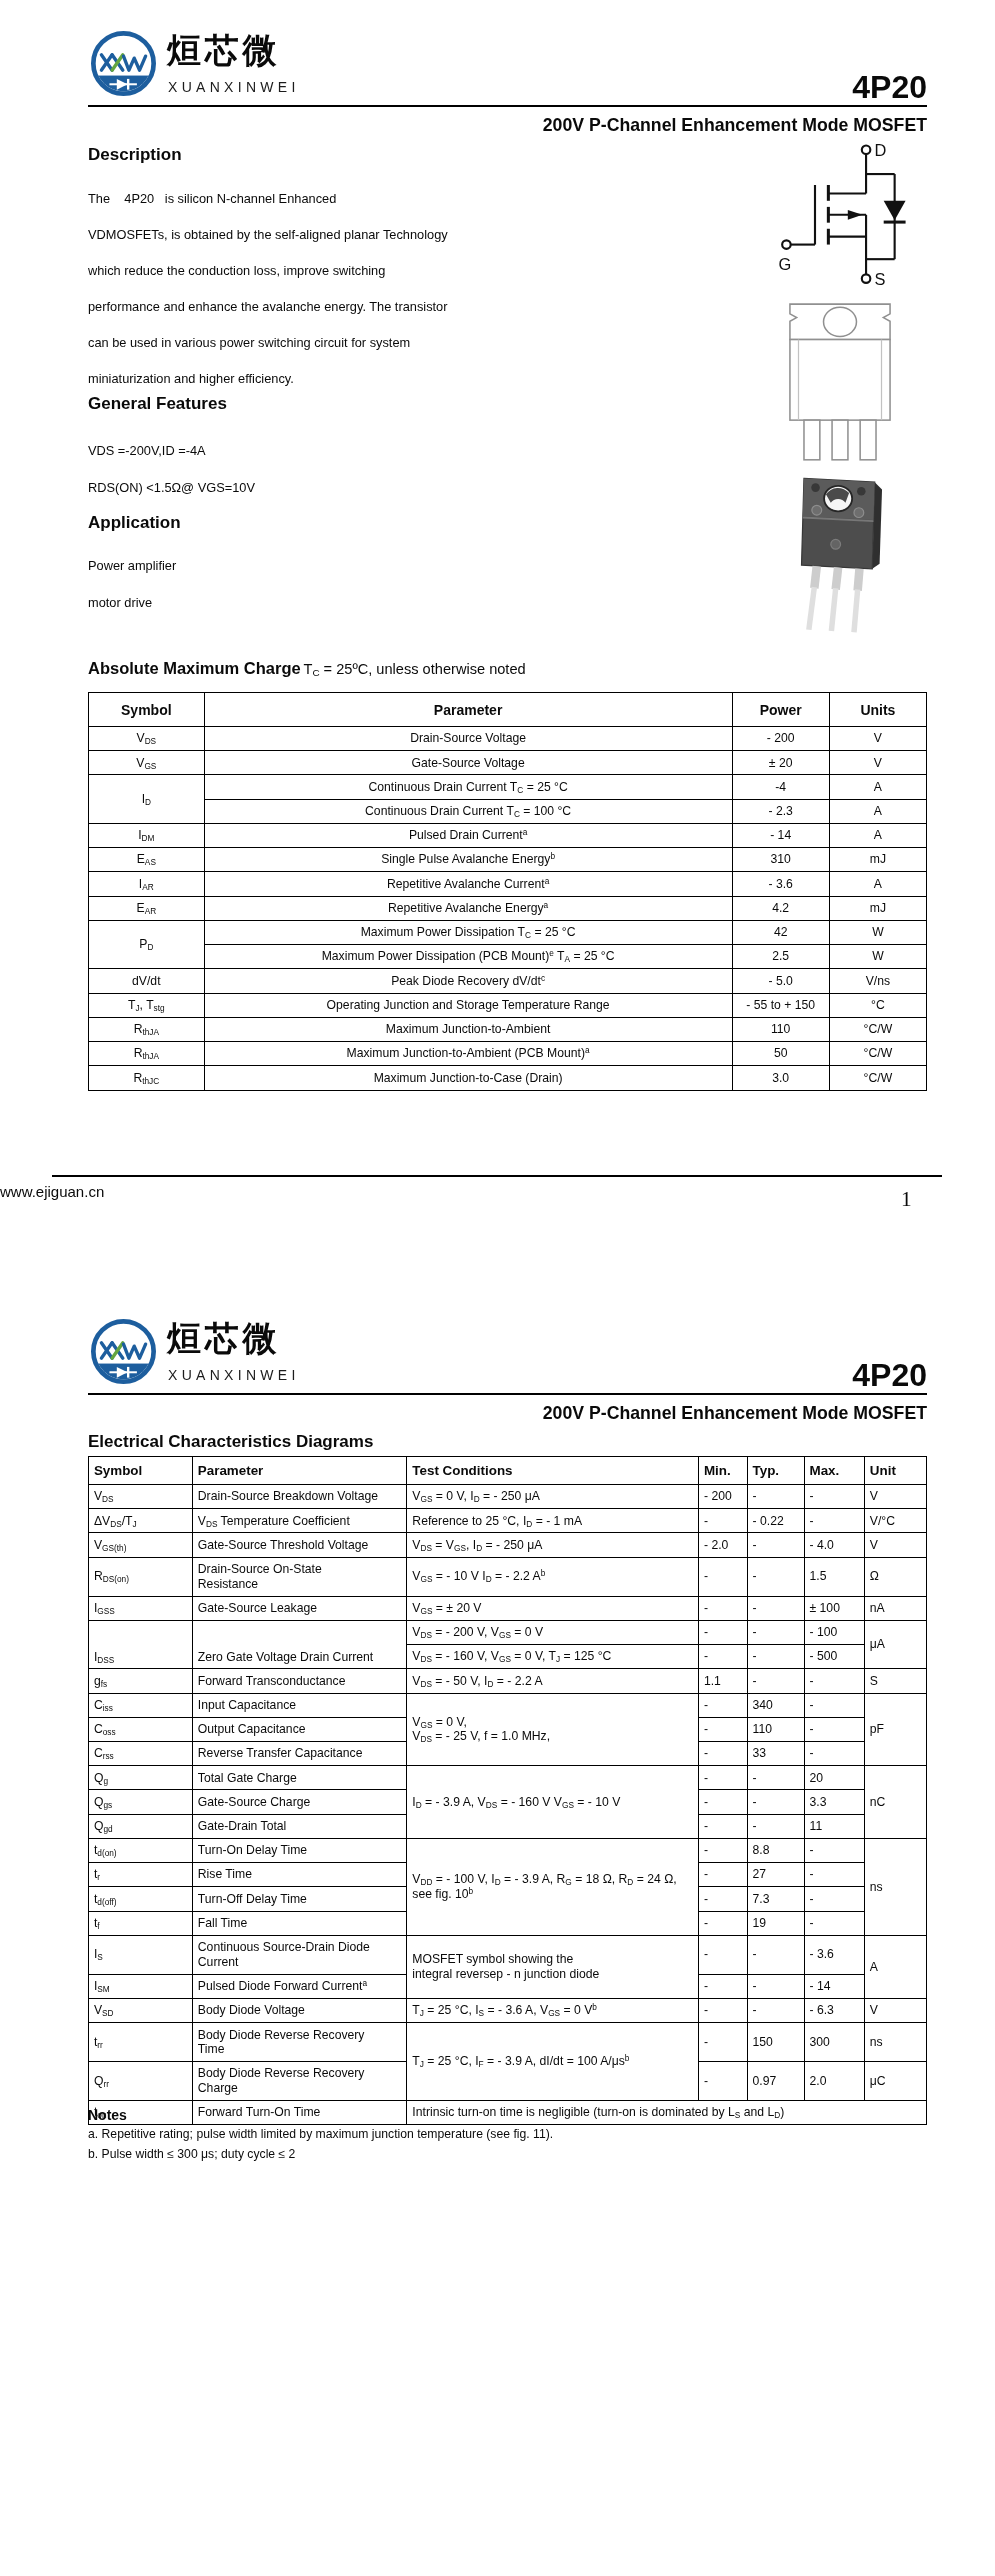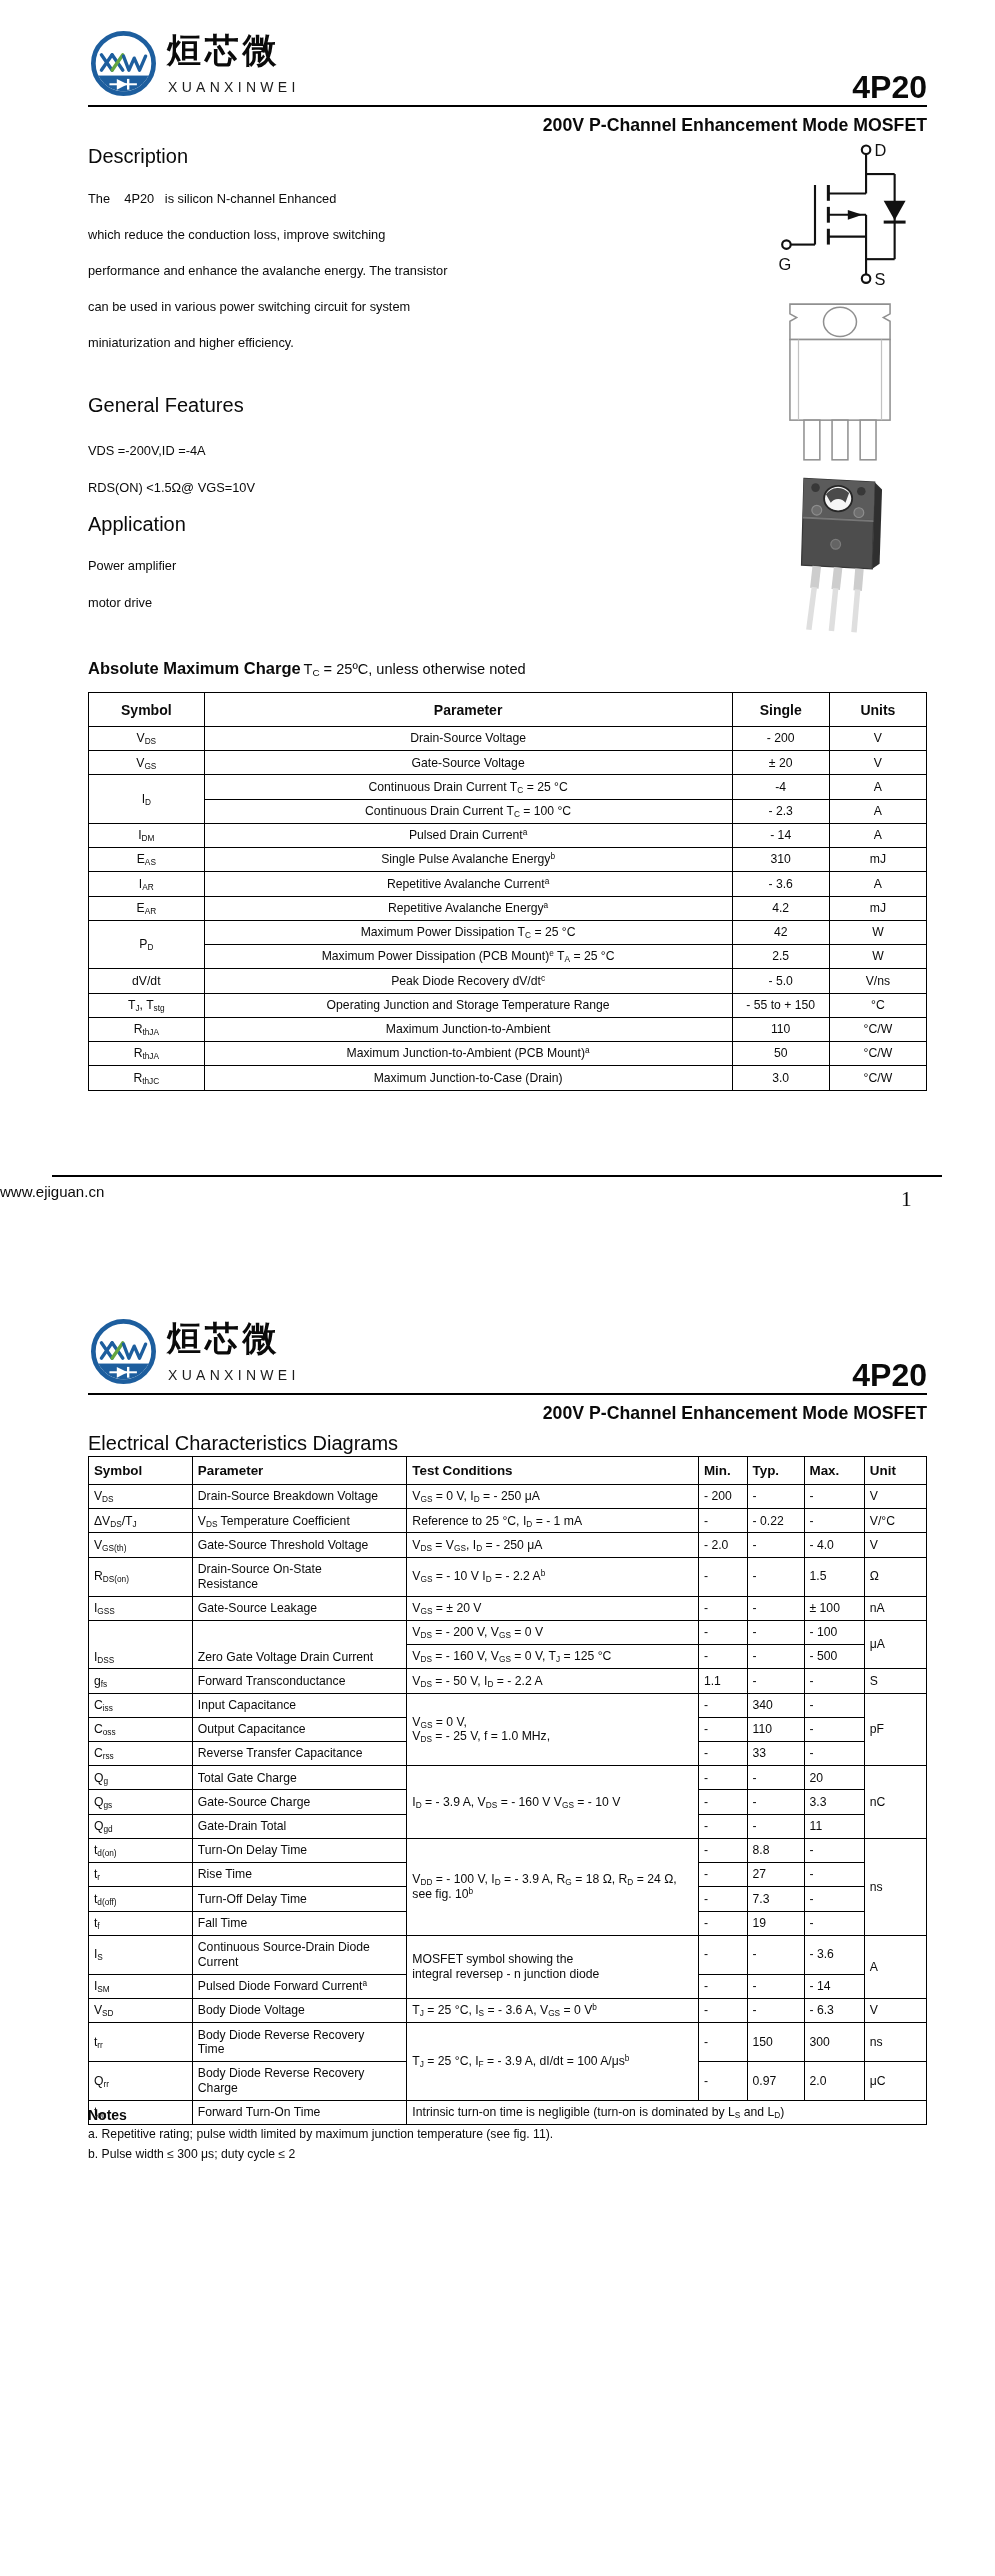--- a/index.html
+++ b/index.html
@@ -14,21 +14,21 @@
   
   .logo{left:90px;top:28px;width:256px;height:76px}
   .logo svg.mark{position:absolute;left:0;top:2.4px;width:67px;height:67px}
   .logo .cn{position:absolute;left:77px;top:0px;font-size:34px;font-weight:700;letter-spacing:3.7px;white-space:nowrap}
   .logo .en{position:absolute;left:78px;top:51px;font-size:14px;letter-spacing:4.3px;color:#1c1c1c;white-space:nowrap}
   .pn{right:68px;top:71px;font-size:32px;font-weight:700;line-height:1;text-align:right}
   .rule{left:88px;width:839px;top:105px;height:2.4px;background:#000}
   .subtitle{right:68px;top:115px;font-size:17.7px;font-weight:700;white-space:nowrap}
 
   
-  .h{font-size:20px;font-weight:400}
+  .h{font-size:17px;font-weight:700}
   .desc-h{left:88px;top:145px}
   .desc{left:88px;top:181px;width:488px;font-size:12.8px;line-height:36px;white-space:nowrap}
   .feat-h{left:88px;top:394px}
   .feat{left:88px;top:432px;font-size:12.8px;line-height:37px;white-space:nowrap}
   .app-h{left:88px;top:513px}
   .app{left:88px;top:547px;font-size:12.8px;line-height:37px;white-space:nowrap}
 
   .mosfet{left:770px;top:140px;width:152px;height:152px}
   .outline{left:782px;top:301px;width:116px;height:165px}
   .pkg3d{left:782px;top:471px;width:122px;height:165px}
@@ -94,20 +94,21 @@
       <div class="en">XUANXINWEI</div>
     </div>
 
     <div class="abs pn">4P20</div>
     <div class="abs rule"></div>
     <div class="abs subtitle">200V P-Channel Enhancement Mode MOSFET</div>
 
     <div class="abs h desc-h">Description</div>
     <div class="abs desc">
       <div>The&nbsp;&nbsp;&nbsp; 4P20&nbsp;&nbsp; is silicon N-channel Enhanced</div>
+      <div>VDMOSFETs, is obtained by the self-aligned planar Technology</div>
       <div>which reduce the conduction loss, improve switching</div>
       <div>performance and enhance the avalanche energy. The transistor</div>
       <div>can be used in various power switching circuit for system</div>
       <div>miniaturization and higher efficiency.</div>
     </div>
 
     <div class="abs h feat-h">General Features</div>
     <div class="abs feat">
       <div>VDS =-200V,ID =-4A</div>
       <div>RDS(ON) &lt;1.5Ω@ VGS=10V</div>
@@ -192,21 +193,21 @@
         <colgroup>
           <col style="width: 13.8%;">
           <col style="width: 63%;">
           <col style="width: 11.6%;">
           <col style="width: 11.6%;">
         </colgroup>
         <thead>
           <tr>
             <th>Symbol</th>
             <th>Parameter</th>
-            <th>Single</th>
+            <th>Power</th>
             <th>Units</th>
           </tr>
         </thead>
         <tbody>
           <tr>
             <td>V<sub>DS</sub></td>
             <td>Drain-Source Voltage</td>
             <td>- 200</td>
             <td>V</td>
           </tr>

